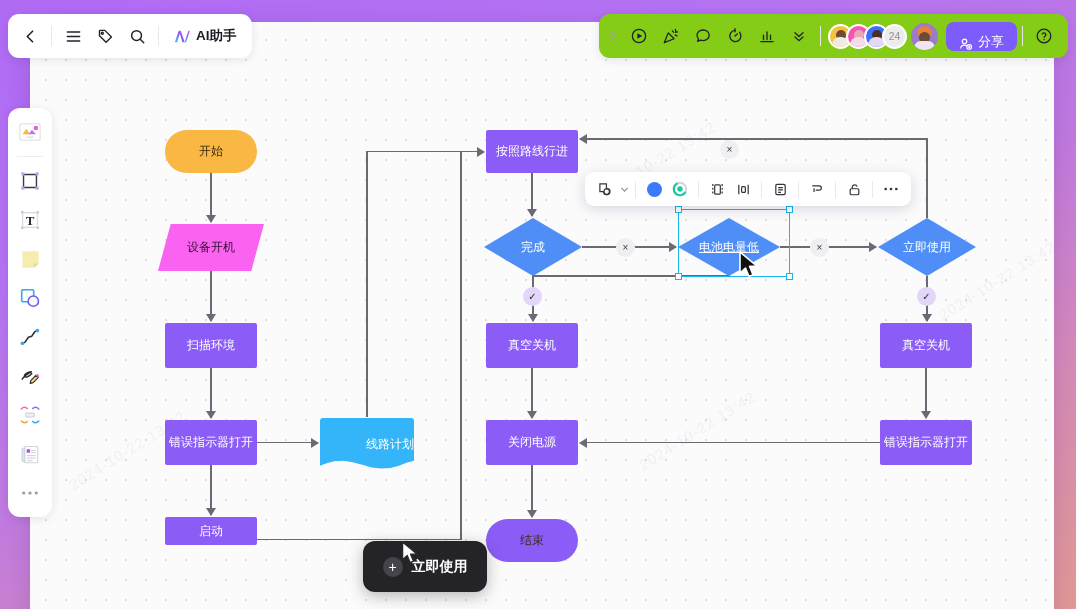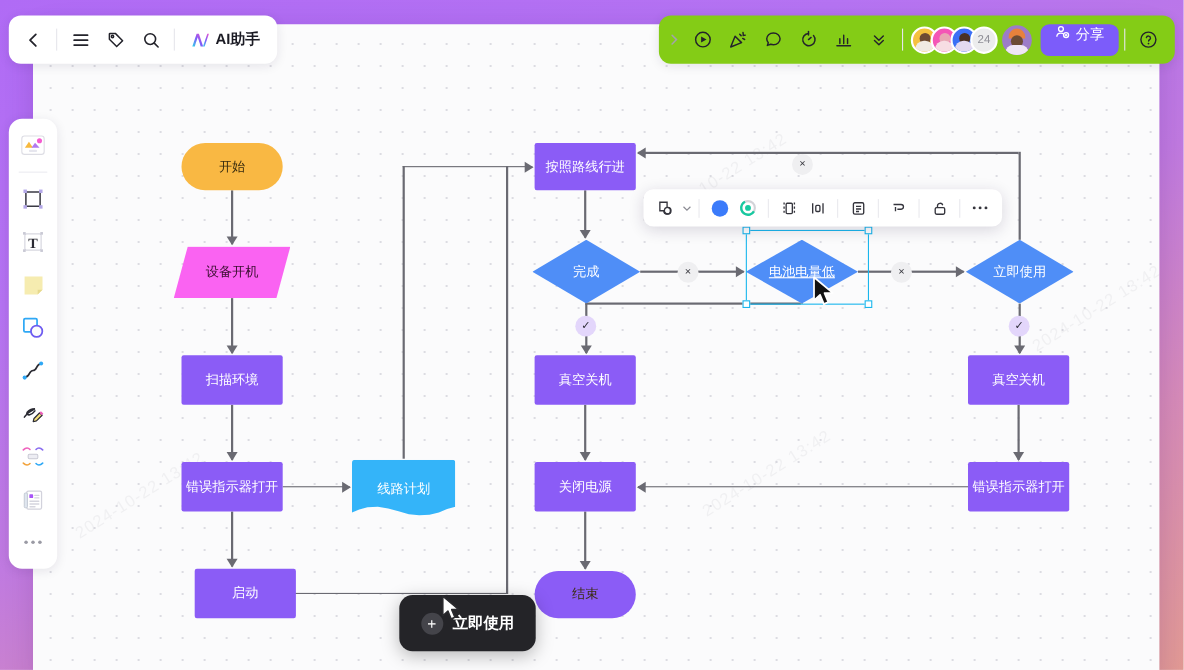--- a/index.html
+++ b/index.html
@@ -92,21 +92,21 @@
     background: #ececed; color: #8e8e96;
     font-size: 10.5px; display: flex; align-items: center; justify-content: center;
     margin-left: -7px; border: 2px solid #fff; position: relative;
   }
   .me-av {
     width: 27px; height: 27px; border-radius: 50%;
     overflow: hidden; position: relative; margin: 0 8px 0 4px;
     background: #9c7cc8;
   }
   .share-btn {
-    display: flex; align-items: flex-start; gap: 5px;
+    display: flex; align-items: flex-end; gap: 5px;
     background: #7c5cfa; color: #fff;
     height: 29px; padding: 0 13px; border-radius: 8px;
     font-size: 13px; cursor: pointer; white-space: nowrap;
   }
 
   
   #rail {
     position: absolute; left: 8px; top: 108px;
     width: 44px;
     background: #fff;
@@ -243,24 +243,24 @@
       </div>
       <div class="node n-para" style="left: 128px; top: 202px; width: 106px; height: 47px; background: rgb(250, 99, 242);">
         <span>设备开机</span>
       </div>
       <div class="node n-rect" style="left: 135px; top: 301px; width: 92px; height: 45px; background: rgb(139, 92, 246);">
         <span>扫描环境</span>
       </div>
       <div class="node n-rect" style="left: 135px; top: 398px; width: 92px; height: 45px; background: rgb(139, 92, 246);">
         <span>错误指示器打开</span>
       </div>
-      <div class="node n-rect" style="left: 135px; top: 495px; width: 92px; height: 45px; background: rgb(139, 92, 246); margin-left: 12px;">
+      <div class="node n-rect" style="left: 135px; top: 495px; width: 92px; height: 28px; background: rgb(139, 92, 246);">
         <span>启动</span>
       </div>
-      <div class="node n-doc" style="left: 290px; top: 396px; width: 94px; height: 52px; background: rgb(52, 180, 249);">
+      <div class="node n-doc" style="left: 290px; top: 396px; width: 94px; height: 52px; background: rgb(52, 180, 249); justify-content: flex-end;">
         <span>线路计划</span>
       </div>
       <div class="node n-rect" style="left: 456px; top: 108px; width: 92px; height: 43px; background: rgb(139, 92, 246); align-items: center;">
         <span>按照路线行进</span>
       </div>
       <div class="node n-diamond" style="left: 454px; top: 196px; width: 98px; height: 58px; --dc: #4f8ef7;">
         <div class="dia-shape"></div>
         <span>完成</span>
       </div>
       <div class="node n-rect" style="left: 456px; top: 301px; width: 92px; height: 45px; background: rgb(139, 92, 246);">

